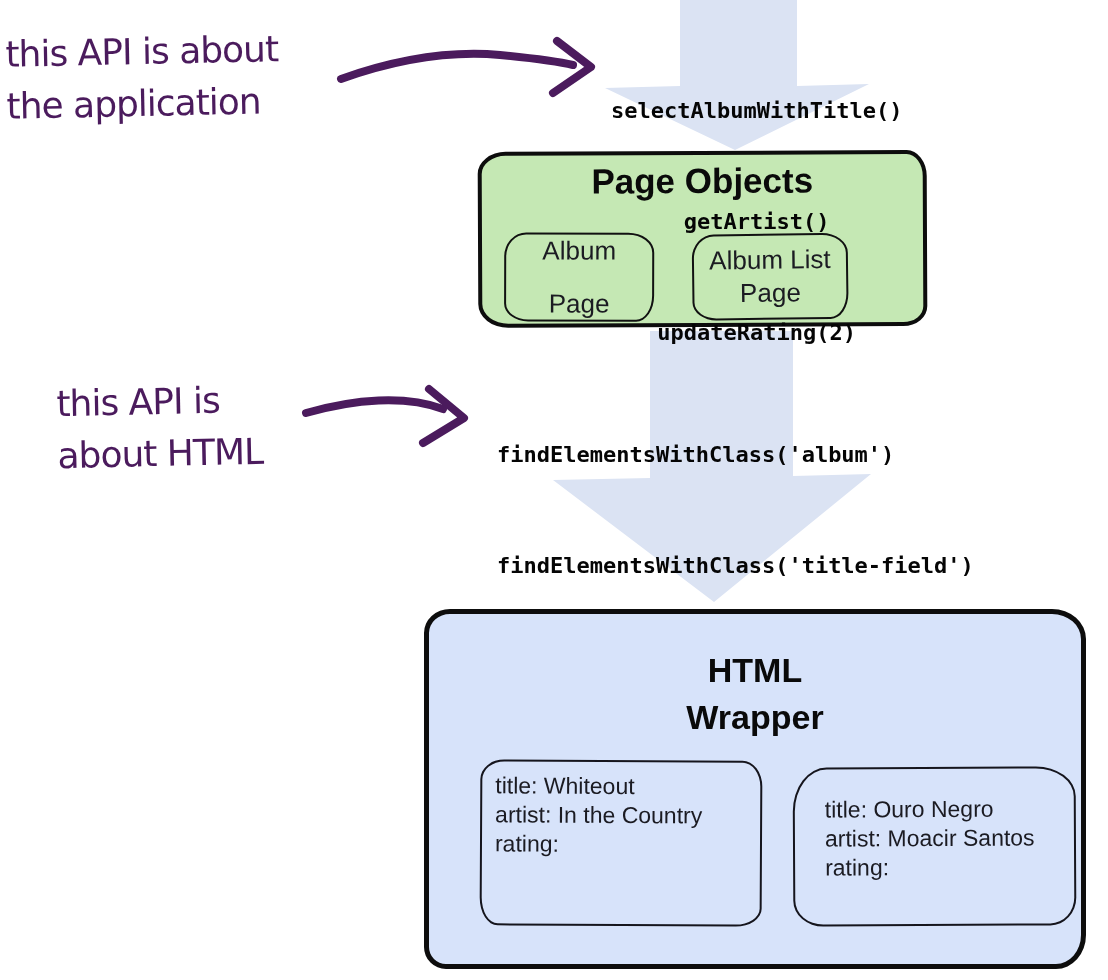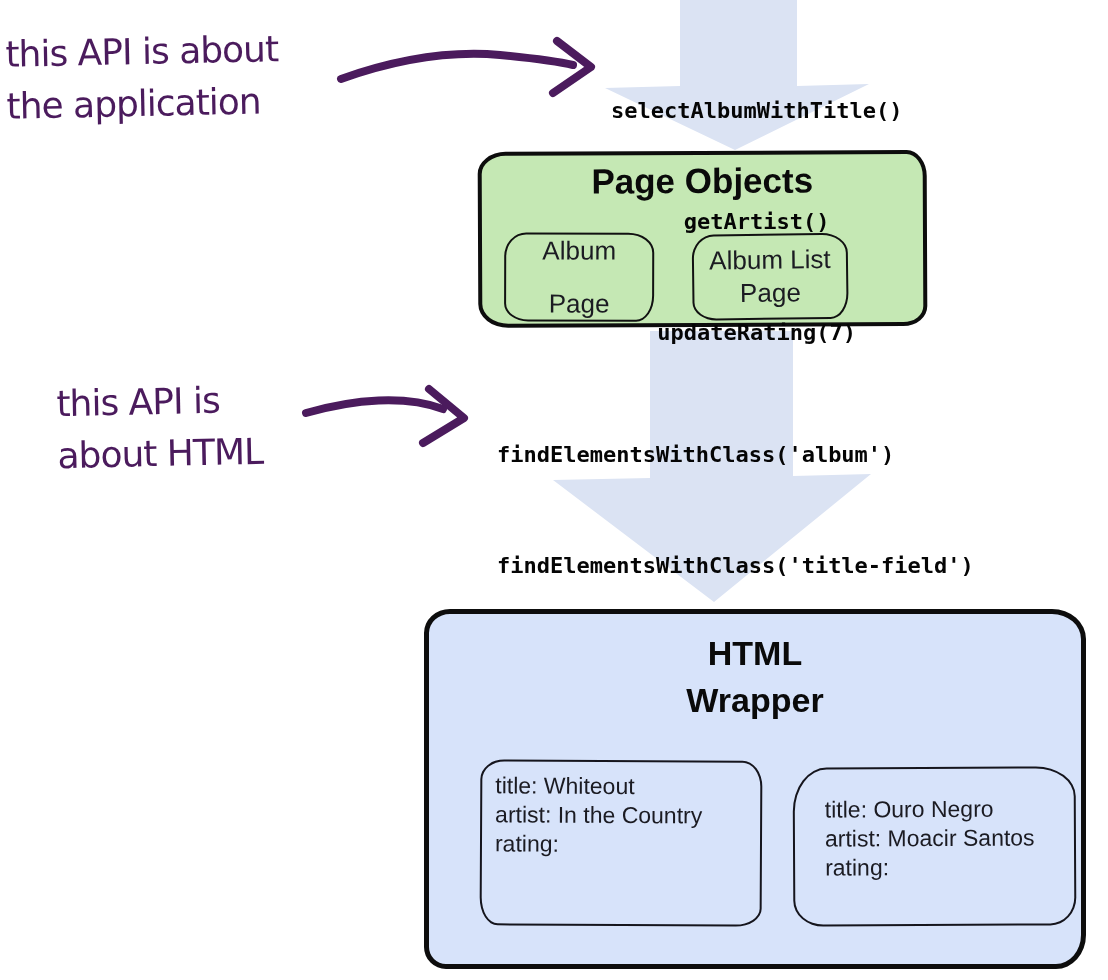--- a/index.html
+++ b/index.html
@@ -58,21 +58,21 @@
   .pobox2{left:210px;top:79px;width:156px;height:86px;transform:rotate(-0.5deg);}
 
   
   .wrapper-box{
     position:absolute;left:424px;top:609px;width:662px;height:360px;
     box-sizing:border-box;background:var(--blue-fill);
     border:5px solid var(--ink);
     border-radius:26px 34px 30px 22px / 24px 30px 34px 22px;
   }
   .wrapper-title{
-    margin-top:16px;text-align:center;font-size:34px;font-weight:bold;
+    margin-top:33px;text-align:center;font-size:34px;font-weight:bold;
     line-height:47px;color:#0a0a0a;
   }
   .album-card{
     position:absolute;box-sizing:border-box;border:2.5px solid #15151d;
     font-size:23px;line-height:29px;color:var(--label-color);
     background:transparent;
   }
   .card1{
     left:51px;top:146px;width:282px;height:166px;padding:10px 10px 0 13px;
     border-radius:24px 20px 26px 18px / 20px 26px 18px 28px;transform:rotate(0.3deg);
@@ -117,21 +117,21 @@
     <div class="album-card card2">
       <div>title: Ouro Negro</div>
       <div>artist: Moacir Santos</div>
       <div>rating:</div>
     </div>
   </div>
 
   <div class="code code1">
     <div>selectAlbumWithTitle()</div>
     <div>getArtist()</div>
-    <div>updateRating(7)</div>
+    <div>updateRating(2)</div>
   </div>
   <div class="code code2">
     <div>findElementsWithClass('album')</div>
     <div>findElementsWithClass('title-field')</div>
     
   </div>
 
   <div class="hand hand1">
     <div>this API is about</div>
     <div>the application</div>

